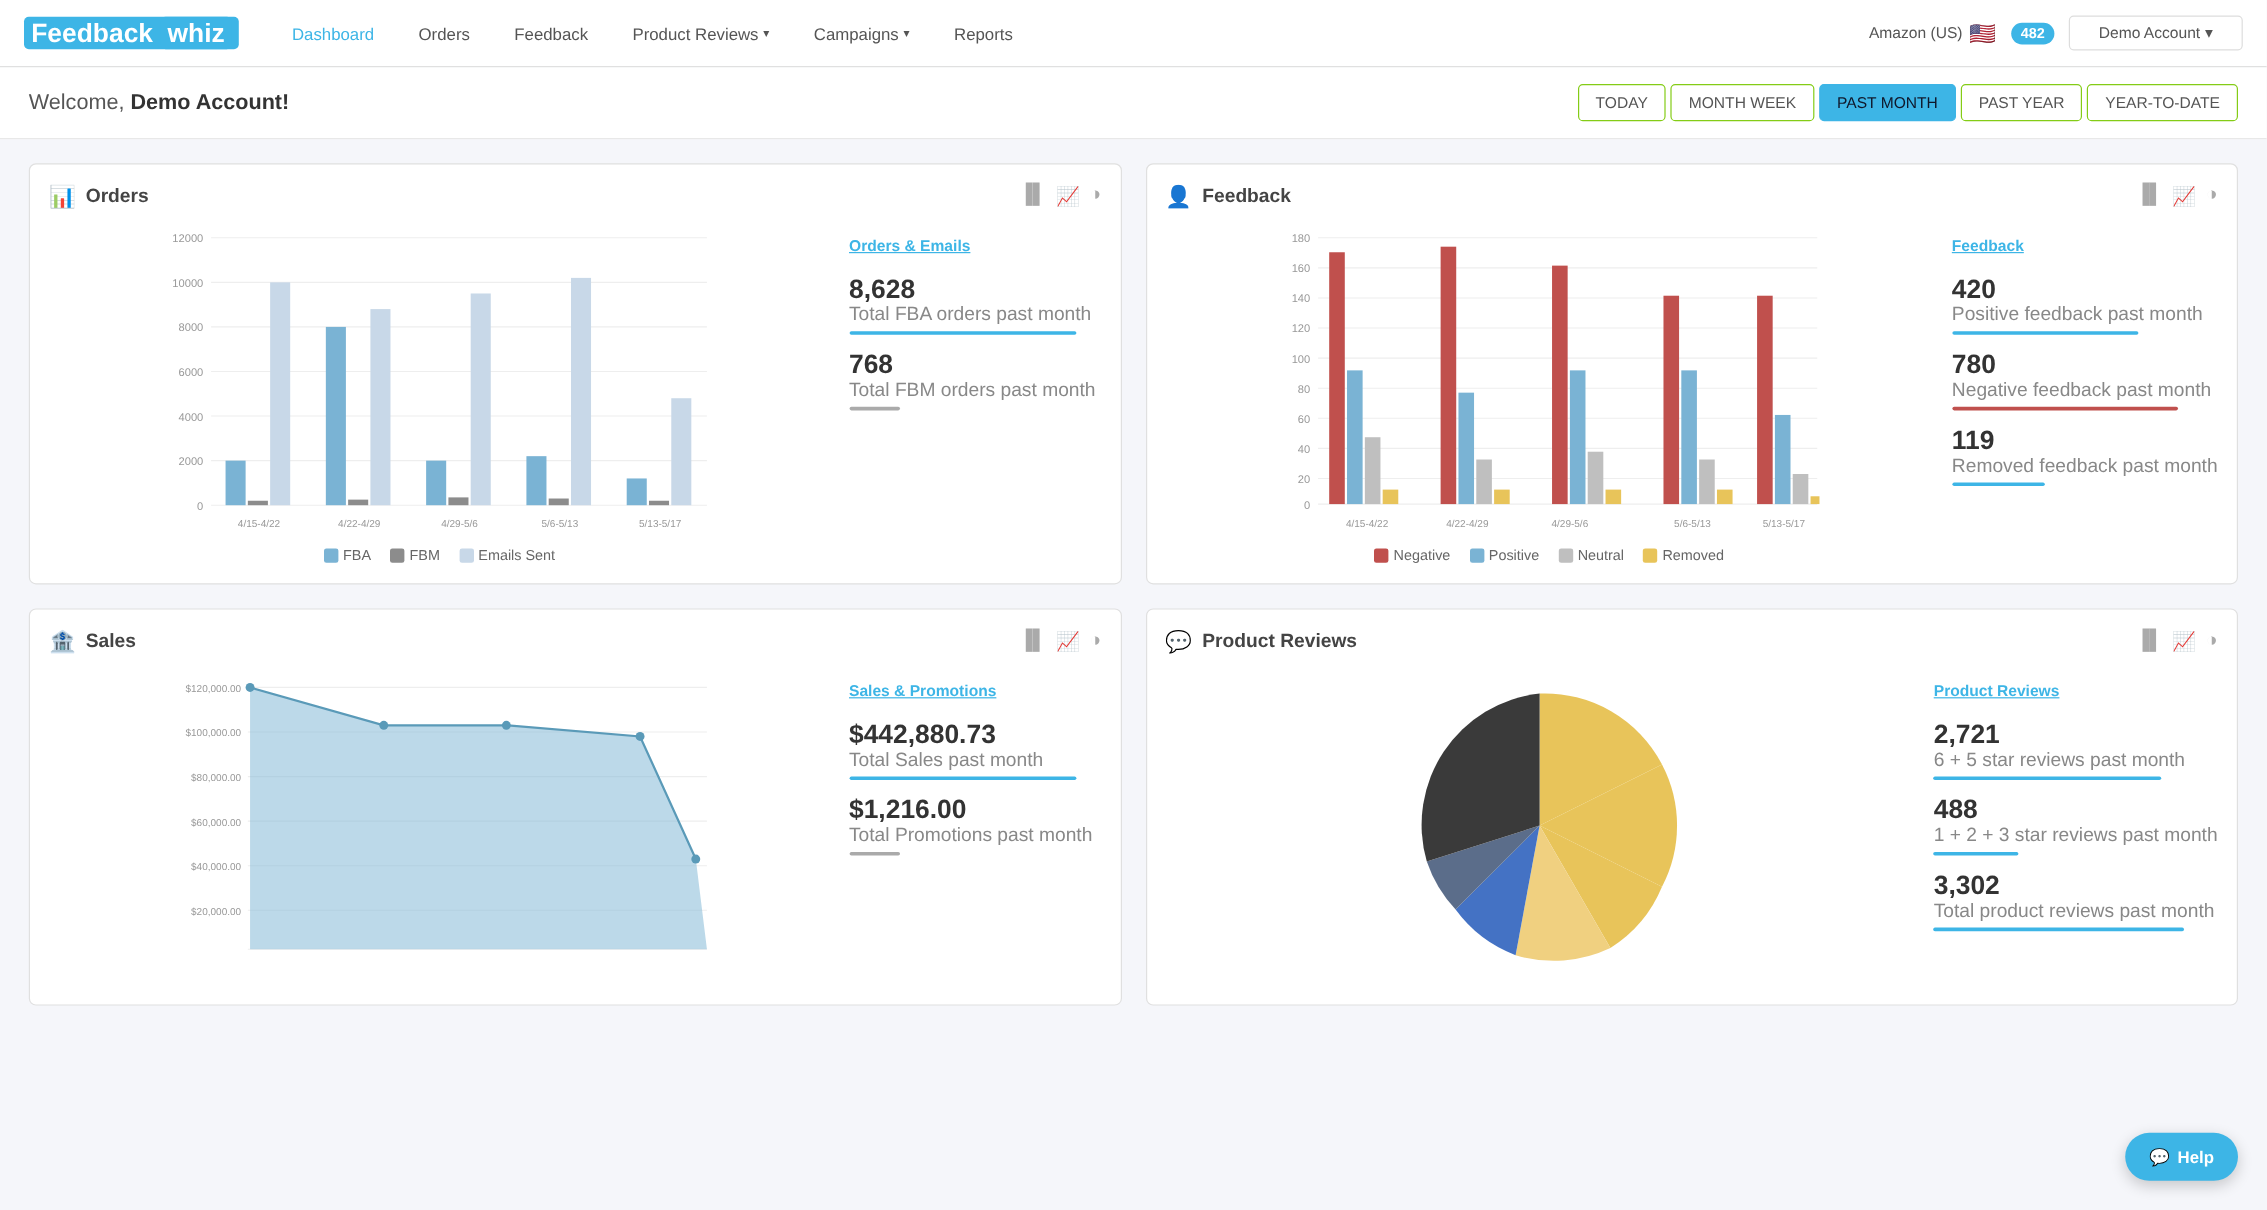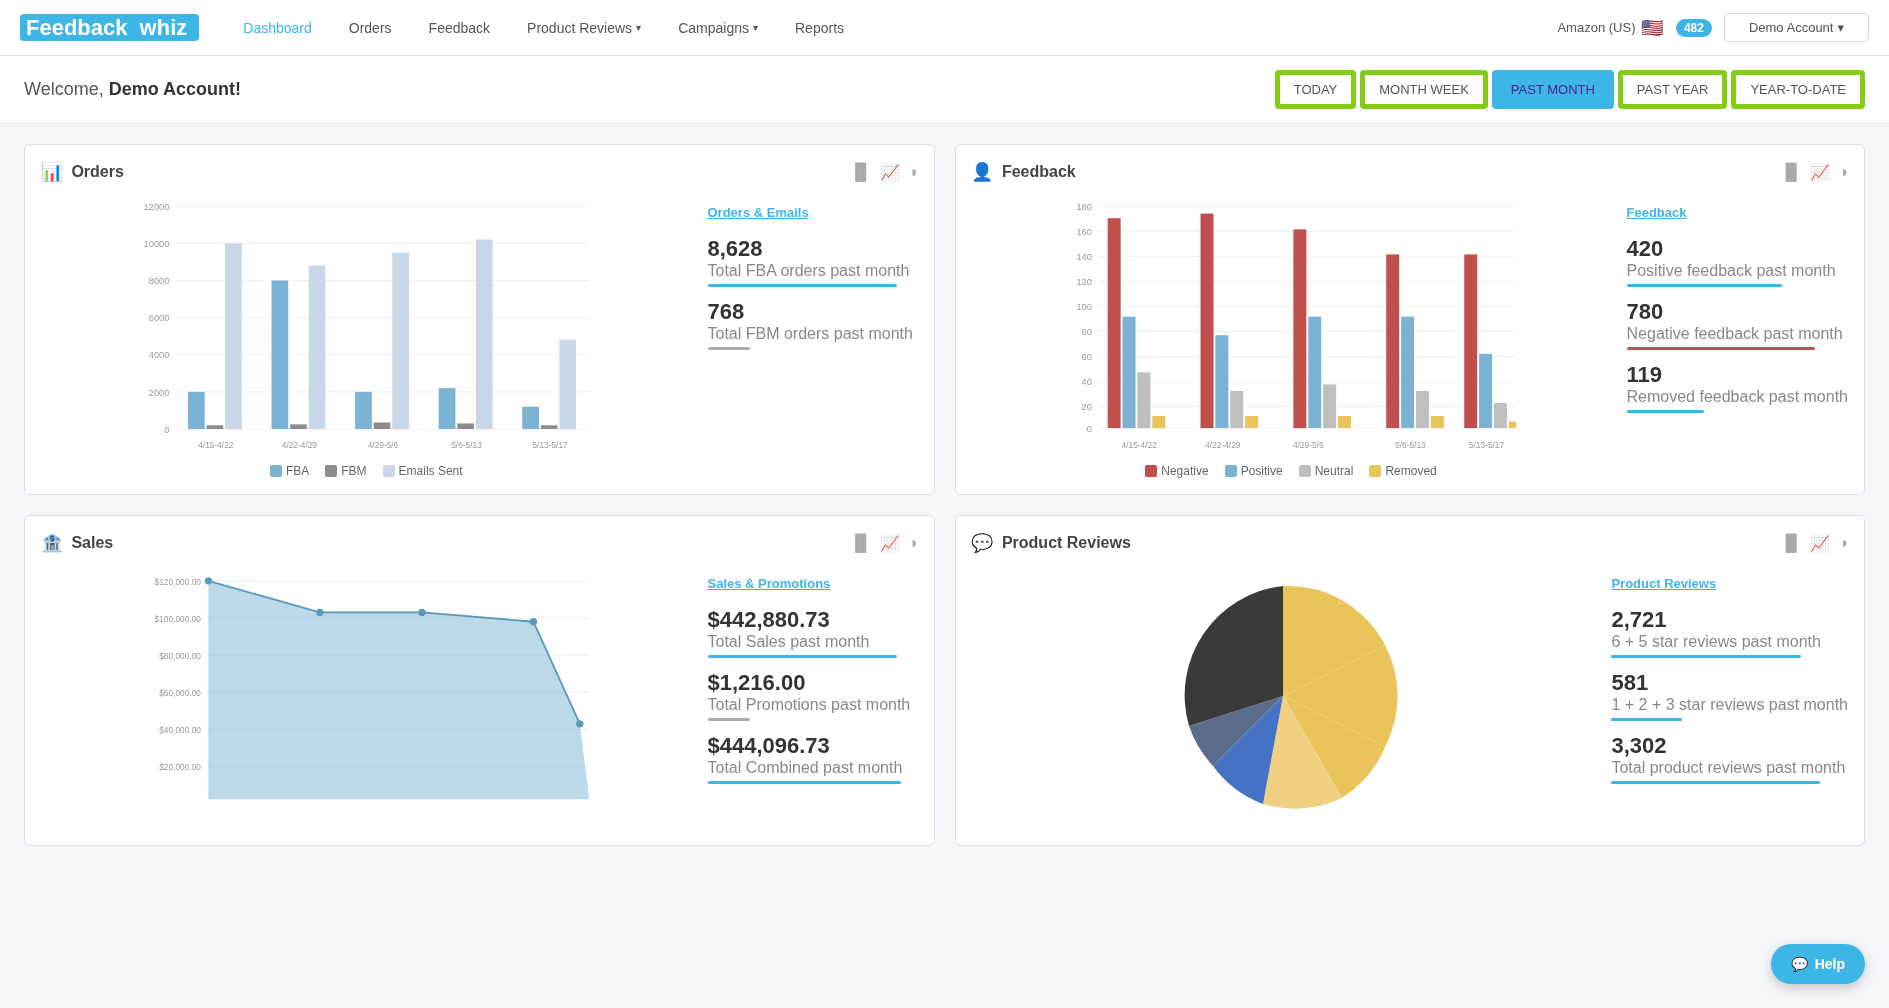--- a/index.html
+++ b/index.html
@@ -55,24 +55,24 @@
     .welcome-bar {
       display: flex; align-items: center; justify-content: space-between;
       padding: 14px 24px;
       background: #fff;
       border-bottom: 1px solid #e8e8e8;
     }
     .welcome-text { font-size: 18px; color: #555; }
     .welcome-text strong { color: #333; }
     .date-filters { display: flex; gap: 4px; }
     .date-btn {
-      padding: 7px 14px; border: 5px solid #84cc16; background: #fff;
+      padding: 7px 14px; border: 1px solid #84cc16; background: #fff;
       border-radius: 4px; cursor: pointer; font-size: 13px; color: #555;
     }
-    .date-btn.active { background: #3db5e6; color: #4c1d95; border-color: #3db5e6; text-align: center; }
+    .date-btn.active { background: #3db5e6; color: #0f172a; border-color: #3db5e6; text-align: center; }
 
     
     .main-grid {
       display: grid;
       grid-template-columns: 1fr 1fr;
       gap: 20px;
       padding: 20px 24px;
     }
 
     
@@ -457,25 +457,20 @@
         <div class="stat-group">
           <div class="stat-value">$442,880.73</div>
           <div class="stat-label">Total Sales past month</div>
           <div class="stat-bar" style="width:90%"></div>
         </div>
         <div class="stat-group">
           <div class="stat-value">$1,216.00</div>
           <div class="stat-label">Total Promotions past month</div>
           <div class="stat-bar" style="width:20%;background:#aaa"></div>
         </div>
-        <div class="stat-group">
-          <div class="stat-value">$444,096.73</div>
-          <div class="stat-label">Total Combined past month</div>
-          <div class="stat-bar" style="width:92%"></div>
-        </div>
       </div>
     </div>
   </div>
 
   <div class="card">
     <div class="card-header">
       <div class="card-title">
         <span class="card-title-icon">💬</span>
         <span>Product Reviews</span>
       </div>
@@ -505,21 +500,21 @@
       <div class="chart-stats">
         <div class="stat-group">
           <div class="stat-link">Product Reviews</div>
         </div>
         <div class="stat-group">
           <div class="stat-value">2,721</div>
           <div class="stat-label">6 + 5 star reviews past month</div>
           <div class="stat-bar" style="width:80%"></div>
         </div>
         <div class="stat-group">
-          <div class="stat-value">581</div>
+          <div class="stat-value">488</div>
           <div class="stat-label">1 + 2 + 3 star reviews past month</div>
           <div class="stat-bar" style="width:30%"></div>
         </div>
         <div class="stat-group">
           <div class="stat-value">3,302</div>
           <div class="stat-label">Total product reviews past month</div>
           <div class="stat-bar" style="width:88%"></div>
         </div>
       </div>
     </div>

